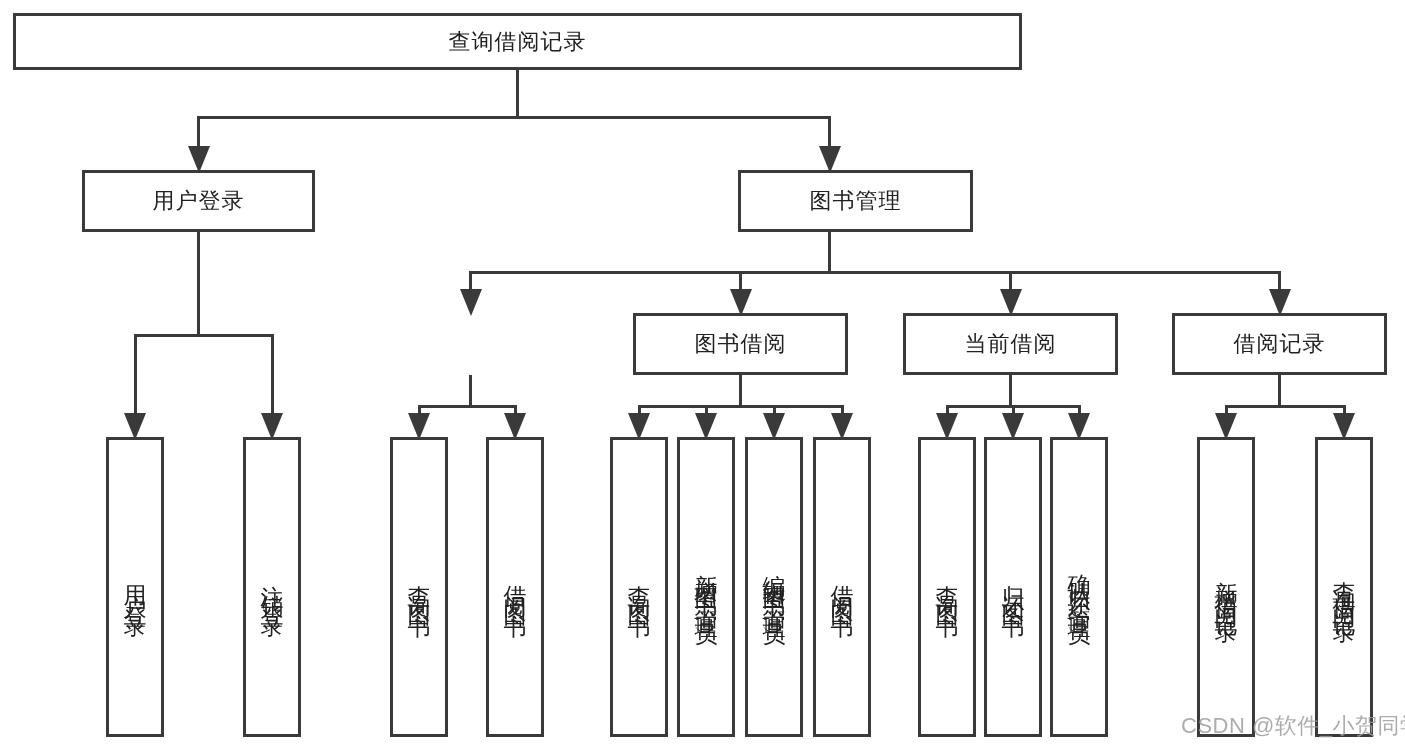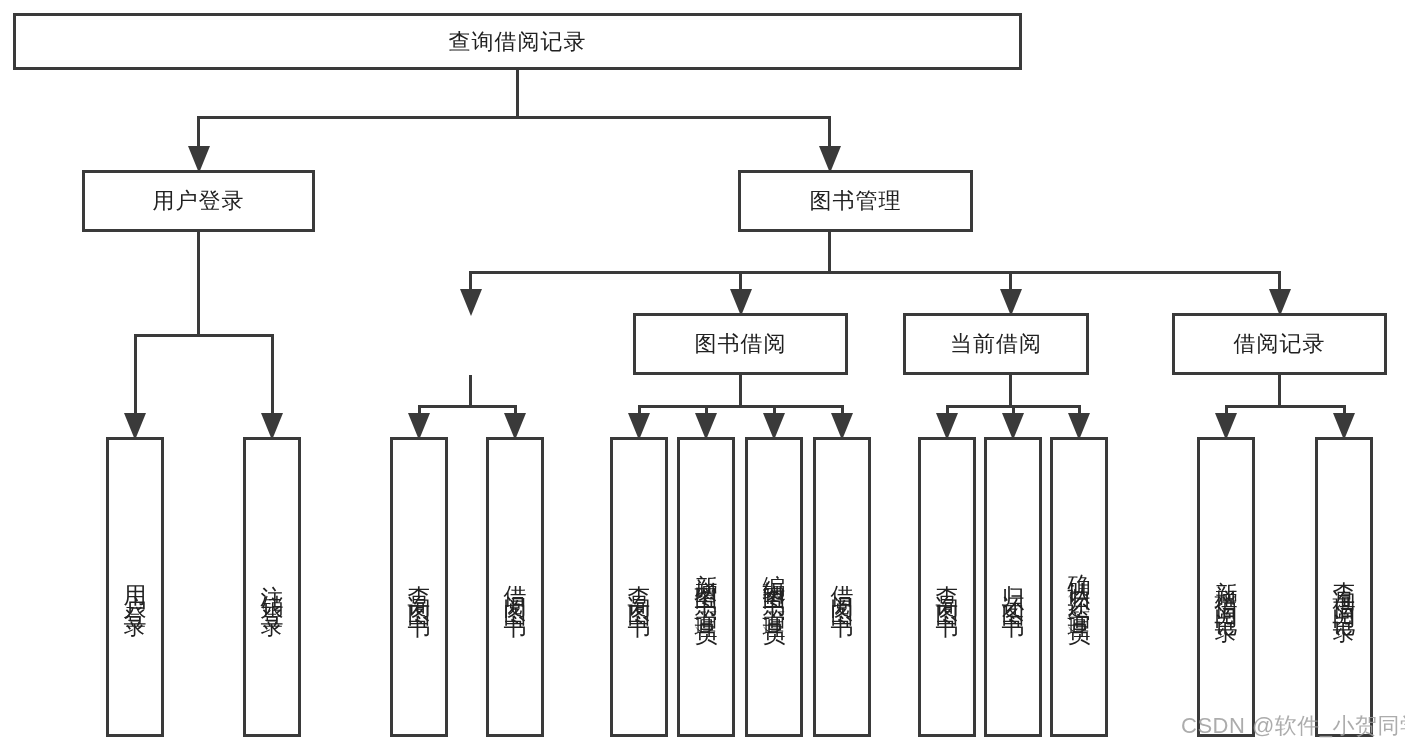--- a/index.html
+++ b/index.html
@@ -124,21 +124,21 @@
       </div>
       <div class="node h" style="left: 82px; top: 170px; width: 233px; height: 62px;">
         <span>用户登录</span>
       </div>
       <div class="node h" style="left: 712px; top: 170px; width: 235px; height: 62px; margin-left: 26px;">
         <span>图书管理</span>
       </div>
       <div class="node h" style="left: 633px; top: 313px; width: 215px; height: 62px;">
         <span>图书借阅</span>
       </div>
-      <div class="node h" style="left: 903px; top: 313px; width: 186px; height: 62px;">
+      <div class="node h" style="left: 903px; top: 313px; width: 215px; height: 62px;">
         <span>当前借阅</span>
       </div>
       <div class="node h" style="left: 1172px; top: 313px; width: 215px; height: 62px;">
         <span>借阅记录</span>
       </div>
       <div class="node v" style="left: 106px; top: 437px; width: 58px; height: 300px;">
         <span style="letter-spacing: 10px;">用户登录</span>
       </div>
       <div class="node v" style="left: 243px; top: 437px; width: 58px; height: 300px;">
         <span style="letter-spacing: 10px;">注销登录</span>

